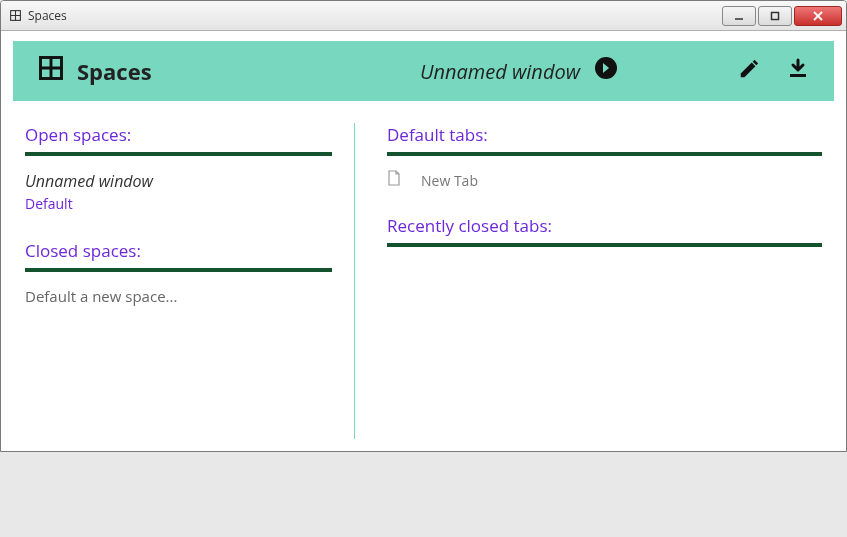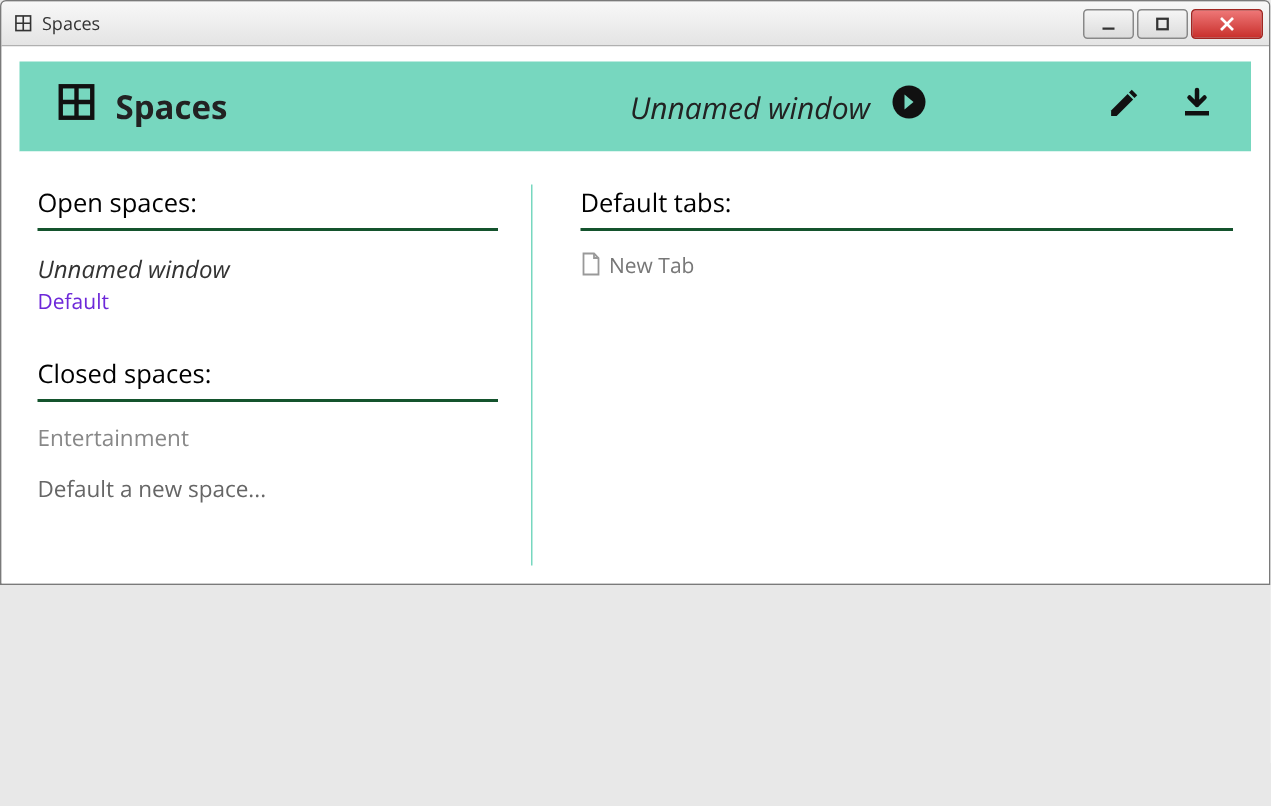--- a/index.html
+++ b/index.html
@@ -1,20 +1,20 @@
 <!DOCTYPE html>
 <html><head>
 <meta charset="utf-8">
 <style>
   * { box-sizing: border-box; margin: 0; padding: 0; }
   html, body { width: 847px; height: 537px; font-family: "Segoe UI", "Open Sans", Arial, sans-serif; background: #e8e8e8; }
   
   
   .window {
-    width: 847px; height: 390px;
+    width: 847px; height: 452px;
     background: #fff;
     border: 1px solid #7a7a7a;
     border-radius: 4px 4px 0 0;
     display: flex; flex-direction: column;
     overflow: hidden;
   }
   .titlebar {
     height: 30px;
     background: linear-gradient(to bottom, #f8f8f8, #e4e4e4);
     border-bottom: 1px solid #b0b0b0;
@@ -73,33 +73,33 @@
   .left-pane {
     width: 330px;
     border-right: 1px solid #77d7bf;
     padding-right: 22px;
   }
   .right-pane {
     flex:1;
     padding-left: 32px;
   }
   .section-title {
-    font-size: 17px; color:#000000;
+    font-size: 17px; color:#6d28d9;
     padding-bottom: 6px;
-    border-bottom: 2px solid #14532d;
+    border-bottom: 4px solid #14532d;
     margin-bottom: 14px;
   }
   .space-item { margin-bottom: 14px; cursor:pointer; }
   .space-item .name { font-style: italic; font-size: 16px; color:#333; }
   .space-item .sub { font-size: 14px; color:#6d28d9; margin-top:2px; }
   .closed-item { font-size: 15px; color:#888; margin-bottom: 14px; cursor:pointer; }
   .import-link { font-size: 15px; color:#666; cursor:pointer; }
 
   .tab-item {
-    display:flex; align-items:flex-start; gap:5px;
+    display:flex; align-items:flex-end; gap:20px;
     font-size: 14px; color:#777;
     margin-bottom: 24px;
     cursor:pointer;
   }
   .section-gap { margin-top: 26px; }
 </style>
 </head>
 <body>
 
 <div class="window">
@@ -182,39 +182,37 @@
       <div class="left-pane">
         <div class="section-title">Open spaces:</div>
 
         <div class="space-item">
           <div class="name">Unnamed window</div>
           <div class="sub">Default</div>
         </div>
 
         <div class="section-title section-gap">Closed spaces:</div>
 
-        <div class="closed-item">
-          <span>Entertainment</span>
-        </div>
 
         <div class="import-link">
           <span>Default a new space...</span>
         </div>
       </div>
 
       <div class="right-pane">
         <div class="section-title">Default tabs:</div>
 
         <div class="tab-item">
           <span>
             <svg width="14" height="16" viewBox="0 0 14 16" fill="none" stroke="#999" stroke-width="1.2">
               <path d="M2 1 H9 L12 4 V15 H2 Z"></path>
                 <path d="M9 1 V4 H12"></path>
             </svg>
           </span>
           <span>New Tab</span>
         </div>
 
+        <div class="section-title">Recently closed tabs:</div>
       </div>
 
     </div>
   </div>
 </div>
 
 </body></html>

